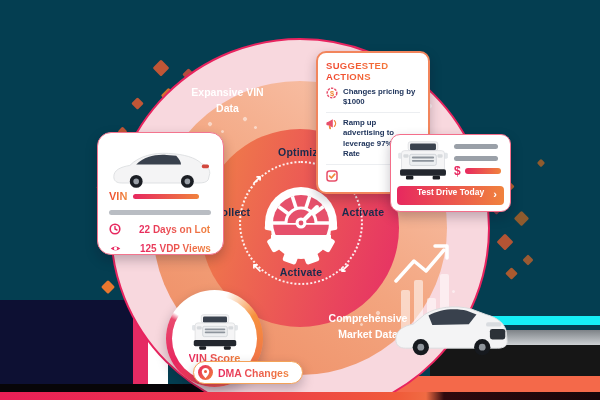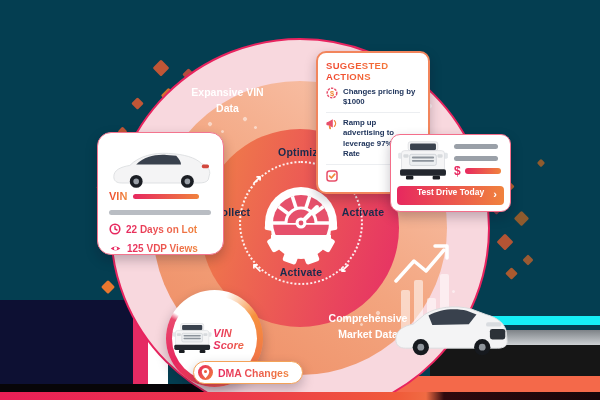--- a/index.html
+++ b/index.html
@@ -48,21 +48,21 @@
   .chart .bar{width:9px;background:rgba(255,255,255,.55);border-radius:2px 2px 0 0;}
   .trend{left:393px;top:242px;z-index:9;}
 
   
   .card{background:#fff;box-shadow:0 5px 12px rgba(20,10,30,.25);z-index:20;}
   .vin-card{left:97px;top:132px;width:127px;height:123px;border-radius:14px;
     border:1.5px solid #f3748e;padding:13px 11px 8px;}
   .vin-row{display:flex;align-items:center;gap:6px;margin-top:2px;}
   .grad-bar{height:5px;border-radius:3px;background:linear-gradient(90deg,#e7285f,#f0823d);}
   .gray-bar{height:5px;border-radius:3px;background:#b9bdc3;}
-  .stat-row{display:flex;align-items:center;gap:5px;margin-top:8px;}
+  .stat-row{display:flex;align-items:center;gap:18px;margin-top:8px;}
   .gtext{background:linear-gradient(90deg,#e7285f,#f0823d);-webkit-background-clip:text;
     background-clip:text;color:transparent;font-weight:bold;}
   .stat-text{font-size:10px;}
   .vin-label{font-size:11px;background:linear-gradient(90deg,#ed462f,#f08a3c);
     -webkit-background-clip:text;background-clip:text;color:transparent;font-weight:bold;}
 
   .sa-card{left:316px;top:51px;width:114px;border-radius:10px;
     border:2px solid #f2855c;padding:7px 8px 5px;}
   .sa-title{font-size:9.5px;letter-spacing:.3px;background:linear-gradient(90deg,#f0452e,#f68f3e);
     -webkit-background-clip:text;background-clip:text;color:transparent;font-weight:bold;}
@@ -79,21 +79,21 @@
   .dollar{font-size:12px;font-weight:bold;color:#e7285f;line-height:5px;}
   .td-btn{margin-top:5px;width:100%;height:19px;border:none;border-radius:4px;cursor:pointer;
     background:linear-gradient(90deg,#e7285f,#f0823d);color:#fff;font-weight:bold;font-size:8.5px;
     font-family:"Liberation Sans",sans-serif;display:flex;justify-content:center;position:relative;}
   .td-btn .chev{position:absolute;right:7px;font-size:11px;top:2px;}
 
   .vin-score{left:166px;top:290px;width:97px;height:97px;border-radius:50%;z-index:25;
     background:conic-gradient(from 0deg,#ffffff 0deg 15deg,#f6913e 60deg,#ef6a4a 140deg,#e7285f 240deg,#e94a6e 295deg,#ffffff 303deg 360deg);
     box-shadow:0 5px 12px rgba(20,10,30,.25);}
   .vin-score-inner{position:absolute;inset:6px;background:#fff;border-radius:50%;
-    display:flex;align-items:center;justify-content:center;gap:1px;font-style:italic;}
+    display:flex;flex-direction:column;align-items:center;justify-content:center;gap:1px;}
   .vin-score-label{font-size:11px;}
 
   .dma-pill{left:193px;top:361px;width:110px;height:23px;border-radius:12px;z-index:30;
     border:1.5px solid #f4a258;display:flex;align-items:center;gap:5px;padding-left:4px;}
   .dma-icon{width:15px;height:15px;border-radius:50%;flex:0 0 15px;
     background:linear-gradient(135deg,#e7285f,#f0823d);display:flex;align-items:center;justify-content:center;}
   .dma-label{font-size:10.5px;}
 
   .suv{left:392px;top:298px;z-index:22;}
 </style>

